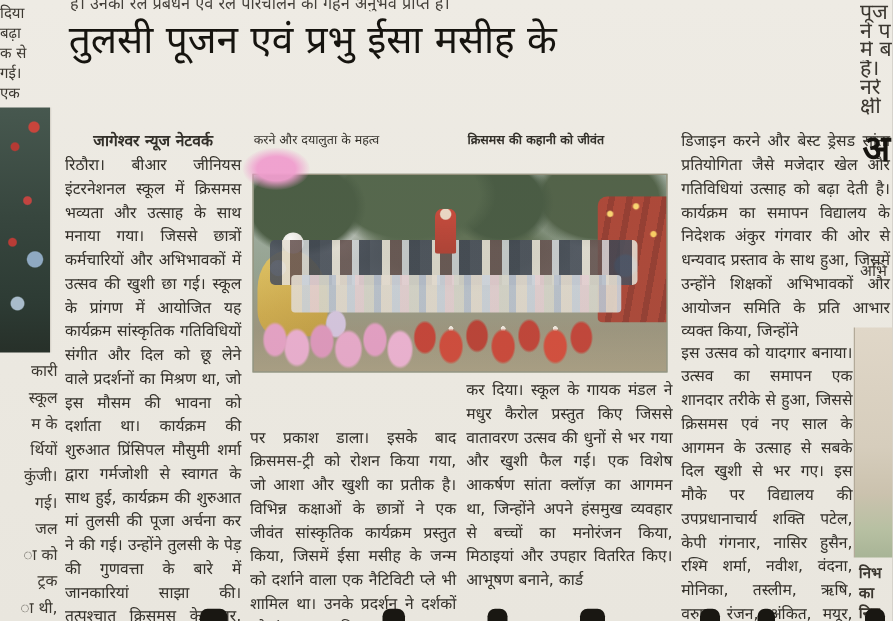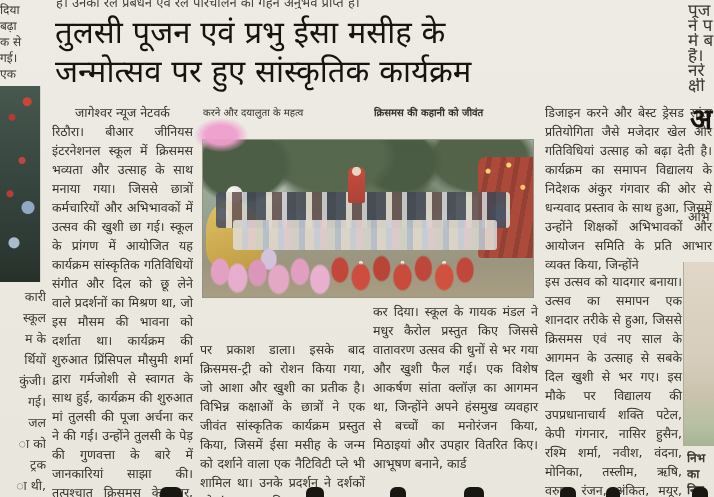--- a/index.html
+++ b/index.html
@@ -41,21 +41,21 @@
       radial-gradient(circle at 70% 62%, #8fa9c2 0 6px, rgba(0,0,0,0) 7px),
       radial-gradient(circle at 35% 80%, #a9bccb 0 5px, rgba(0,0,0,0) 6px),
       linear-gradient(180deg,#47584f 0%,#37463e 45%,#2d3b34 80%,#273029 100%);
     border-right:1px solid #d8d4cb;
   }
   
   .body-col{
     position:absolute;font-size:12.5px;line-height:19px;text-align:justify;color:#33302a;
   }
   .col1{left:52px;top:103px;width:141px;}
-  .byline{text-align:center;font-weight:400;}
+  .byline{text-align:center;font-weight:700;}
   .lead{position:absolute;top:103px;font-size:10px;line-height:19px;white-space:nowrap;overflow:hidden;color:#33302a;}
   .lead2{left:203px;width:162px;}
   .lead3{left:374px;width:165px;font-weight:bold;}
   .col2{left:200px;top:302px;width:165px;margin-top:38px;}
   .col3{left:373px;top:302px;width:165px;}
   .col4a{left:545px;top:103px;width:167px;}
   .col4b{left:545px;top:272px;width:137px;}
   
   .main-photo{
     position:absolute;left:202px;top:139px;width:332px;height:159px;
@@ -162,21 +162,20 @@
 </style>
 </head>
 <body>
 
 <div class="page">
 
   <div class="topline">है। उनको रेल प्रबंधन एवं रेल परिचालन का गहन अनुभव प्राप्त है।</div>
 
   <h1 class="headline">
     <span>तुलसी पूजन एवं प्रभु ईसा मसीह के</span>
-    <span>जन्मोत्सव पर हुए सांस्कृतिक कार्यक्रम</span>
   </h1>
 
   <div class="left-strip-top">
       <div class="frag">दिया</div>
       <div class="frag">बढ़ा</div>
       <div class="frag">क से</div>
       <div class="frag">गई।</div>
       <div class="frag">एक</div>
     </div>
   <div class="left-photo"></div>

